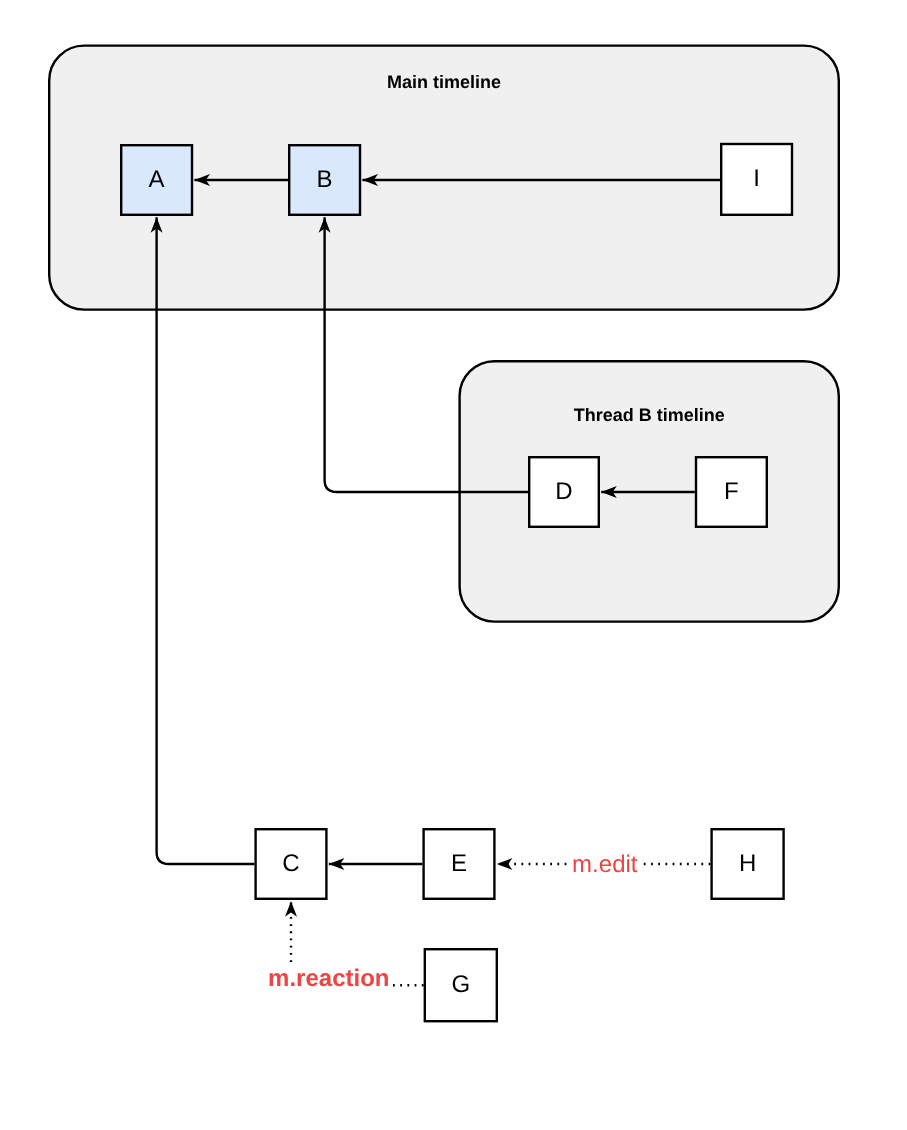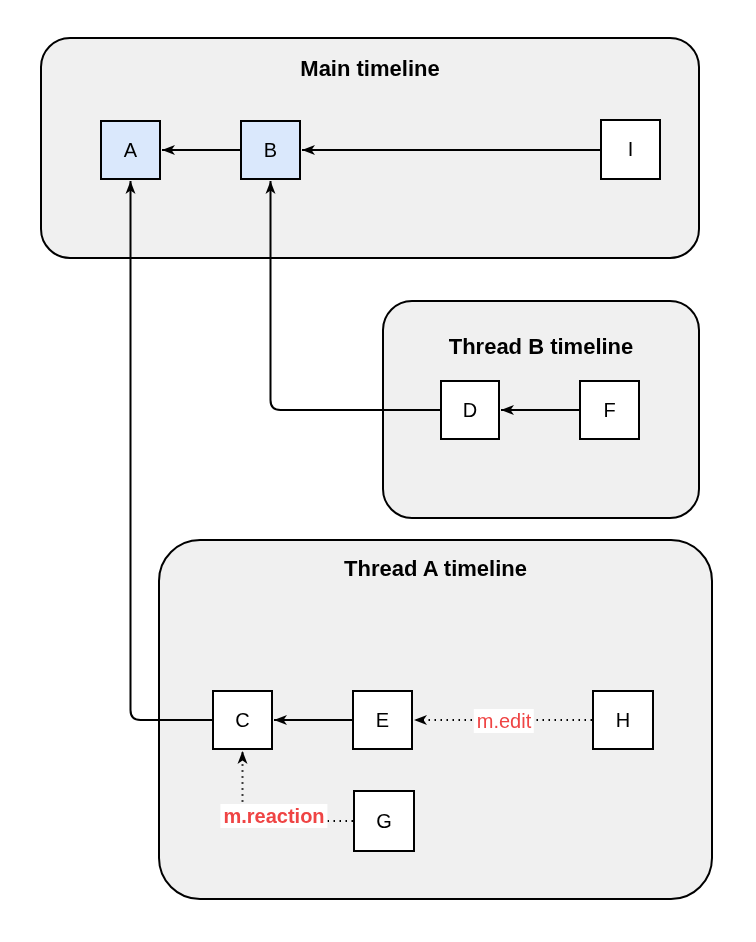--- a/index.html
+++ b/index.html
@@ -15,21 +15,21 @@
     position: absolute;
     background: #f0f0f0;
     border: 2px solid #000000;
     box-sizing: border-box;
     z-index: 1;
   }
   .container-title {
     width: 100%;
     text-align: center;
     font-weight: bold;
-    font-size: 22px;
+    font-size: 15px;
     line-height: 23px;
     color: #000000;
   }
   .node {
     position: absolute;
     background: #ffffff;
     border: 2px solid #000000;
     box-sizing: border-box;
     display: flex;
     align-items: center;
@@ -77,23 +77,20 @@
       <path d="M352,720 L274,720" class="edge" marker-end="url(#arrowhead)"></path>
       <path d="M592,720 L414,720" class="edge dotted" marker-end="url(#arrowhead)"></path>
       <path d="M353,821 L252.5,821 Q242.5,821 242.5,811 L242.5,751" class="edge dotted" marker-end="url(#arrowhead)"></path>
     </svg>
 <div class="container" style="left: 40px; top: 37px; width: 660px; height: 222px; border-radius: 30px;">
       <div class="container-title" style="padding-top: 18px;">Main timeline</div>
     </div>
     <div class="container" style="left: 382px; top: 300px; width: 318px; height: 219px; border-radius: 30px;">
       <div class="container-title" style="padding-top: 33px;">Thread B timeline</div>
     </div>
-    <div class="container" style="left: 158px; top: 539px; width: 555px; height: 361px; border-radius: 42px;">
-      <div class="container-title" style="padding-top: 16px;">Thread A timeline</div>
-    </div>
     <div class="node highlight" style="left: 100px; top: 120px; width: 61px; height: 60px;">A</div>
     <div class="node highlight" style="left: 240px; top: 120px; width: 61px; height: 60px;">B</div>
     <div class="node" style="left: 600px; top: 119px; width: 61px; height: 61px;">I</div>
     <div class="node" style="left: 440px; top: 380px; width: 60px; height: 60px;">D</div>
     <div class="node" style="left: 579px; top: 380px; width: 61px; height: 60px;">F</div>
     <div class="node" style="left: 212px; top: 690px; width: 61px; height: 60px;">C</div>
     <div class="node" style="left: 352px; top: 690px; width: 61px; height: 60px;">E</div>
     <div class="node" style="left: 592px; top: 690px; width: 62px; height: 60px;">H</div>
     <div class="node" style="left: 353px; top: 790px; width: 62px; height: 62px;">G</div>
     <div class="edge-label" style="left: 504px; top: 721px;">m.edit</div>

